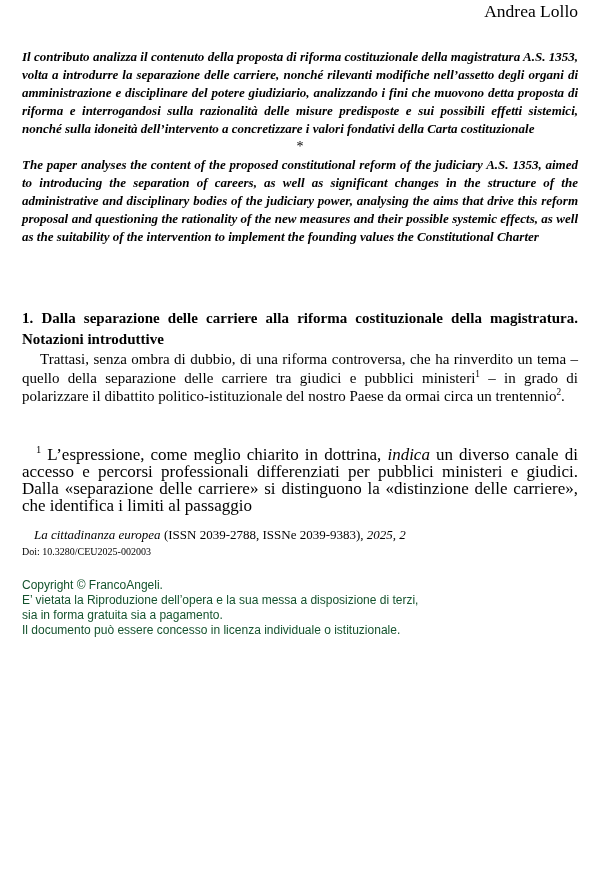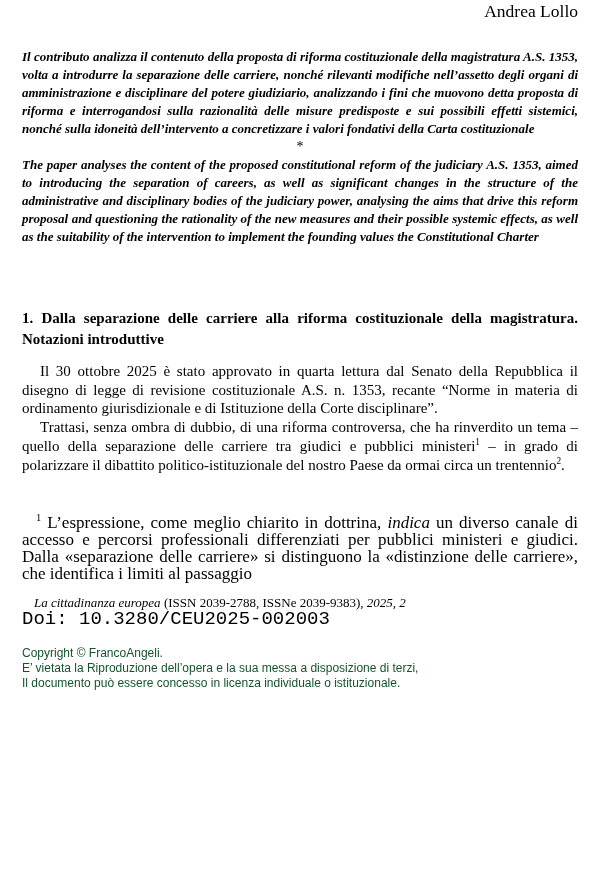--- a/index.html
+++ b/index.html
@@ -79,23 +79,22 @@
     text-align: justify;
     text-indent: 14px;
   }
   .journal-line {
     margin: 12px 0 0 12px;
     font-size: 13px;
     line-height: 17px;
   }
   .doi-line {
     margin: 0;
-    font-size: 19px;
+    font-size: 10px;
     line-height: 17px;
-    font-family: Liberation Mono, monospace;
   }
   .copyright {
     margin-top: 18px;
     font-family: "Liberation Sans", sans-serif;
     font-size: 12px;
     line-height: 15px;
     text-align: left;
     color: #14532d;
   }
 </style>
@@ -108,29 +107,29 @@
   <div class="author">Andrea Lollo</div>
 
   <p class="abstract">Il contributo analizza il contenuto della proposta di riforma costituzionale della magistratura A.S. 1353, volta a introdurre la separazione delle carriere, nonché rilevanti modifiche nell’assetto degli organi di amministrazione e disciplinare del potere giudiziario, analizzando i fini che muovono detta proposta di riforma e interrogandosi sulla razionalità delle misure predisposte e sui possibili effetti sistemici, nonché sulla idoneità dell’intervento a concretizzare i valori fondativi della Carta costituzionale</p>
 
   <div class="star-divider">*</div>
 
   <p class="abstract second">The paper analyses the content of the proposed constitutional reform of the judiciary A.S. 1353, aimed to introducing the separation of careers, as well as significant changes in the structure of the administrative and disciplinary bodies of the judiciary power, analysing the aims that drive this reform proposal and questioning the rationality of the new measures and their possible systemic effects, as well as the suitability of the intervention to implement the founding values the Constitutional Charter</p>
 
   <h2 class="section-heading">1. Dalla separazione delle carriere alla riforma costituzionale della magistratura. Notazioni introduttive</h2>
 
-  <p class="body-para first">Il 30 ottobre 2025 è stato approvato in quarta lettura dal Senato della Repubblica il disegno di legge di revisione costituzionale A.S. n. 1353, recante “Norme in materia di ordinamento giurisdizionale e di Istituzione della Corte disciplinare”.</p>
 
   <p class="body-para"><span>Trattasi, senza ombra di dubbio, di una riforma controversa, che ha rinverdito un tema – quello della separazione delle carriere tra giudici e pubblici ministeri</span><sup>1</sup><span> – in grado di polarizzare il dibattito politico-istituzionale del nostro Paese da ormai circa un trentennio</span><sup>2</sup><span>.</span></p>
 
   <p class="footnote"><sup>1</sup><span> L’espressione, come meglio chiarito in dottrina, </span><i>indica</i><span> un diverso canale di accesso e percorsi professionali differenziati per pubblici ministeri e giudici. Dalla «separazione delle carriere» si distinguono la «distinzione delle carriere», che identifica i limiti al passaggio</span></p>
 
   <p class="journal-line"><i>La cittadinanza europea</i><span> (ISSN 2039-2788, ISSNe 2039-9383), </span><i>2025, 2</i></p>
 
   <p class="doi-line">Doi: 10.3280/CEU2025-002003</p>
 
   <div class="copyright">
     <div>Copyright © FrancoAngeli.</div>
     <div>E’ vietata la Riproduzione dell’opera e la sua messa a disposizione di terzi,</div>
+    <div>sia in forma gratuita sia a pagamento.</div>
     <div>Il documento può essere concesso in licenza individuale o istituzionale.</div>
   </div>
 
 </div>
 
 </body></html>

